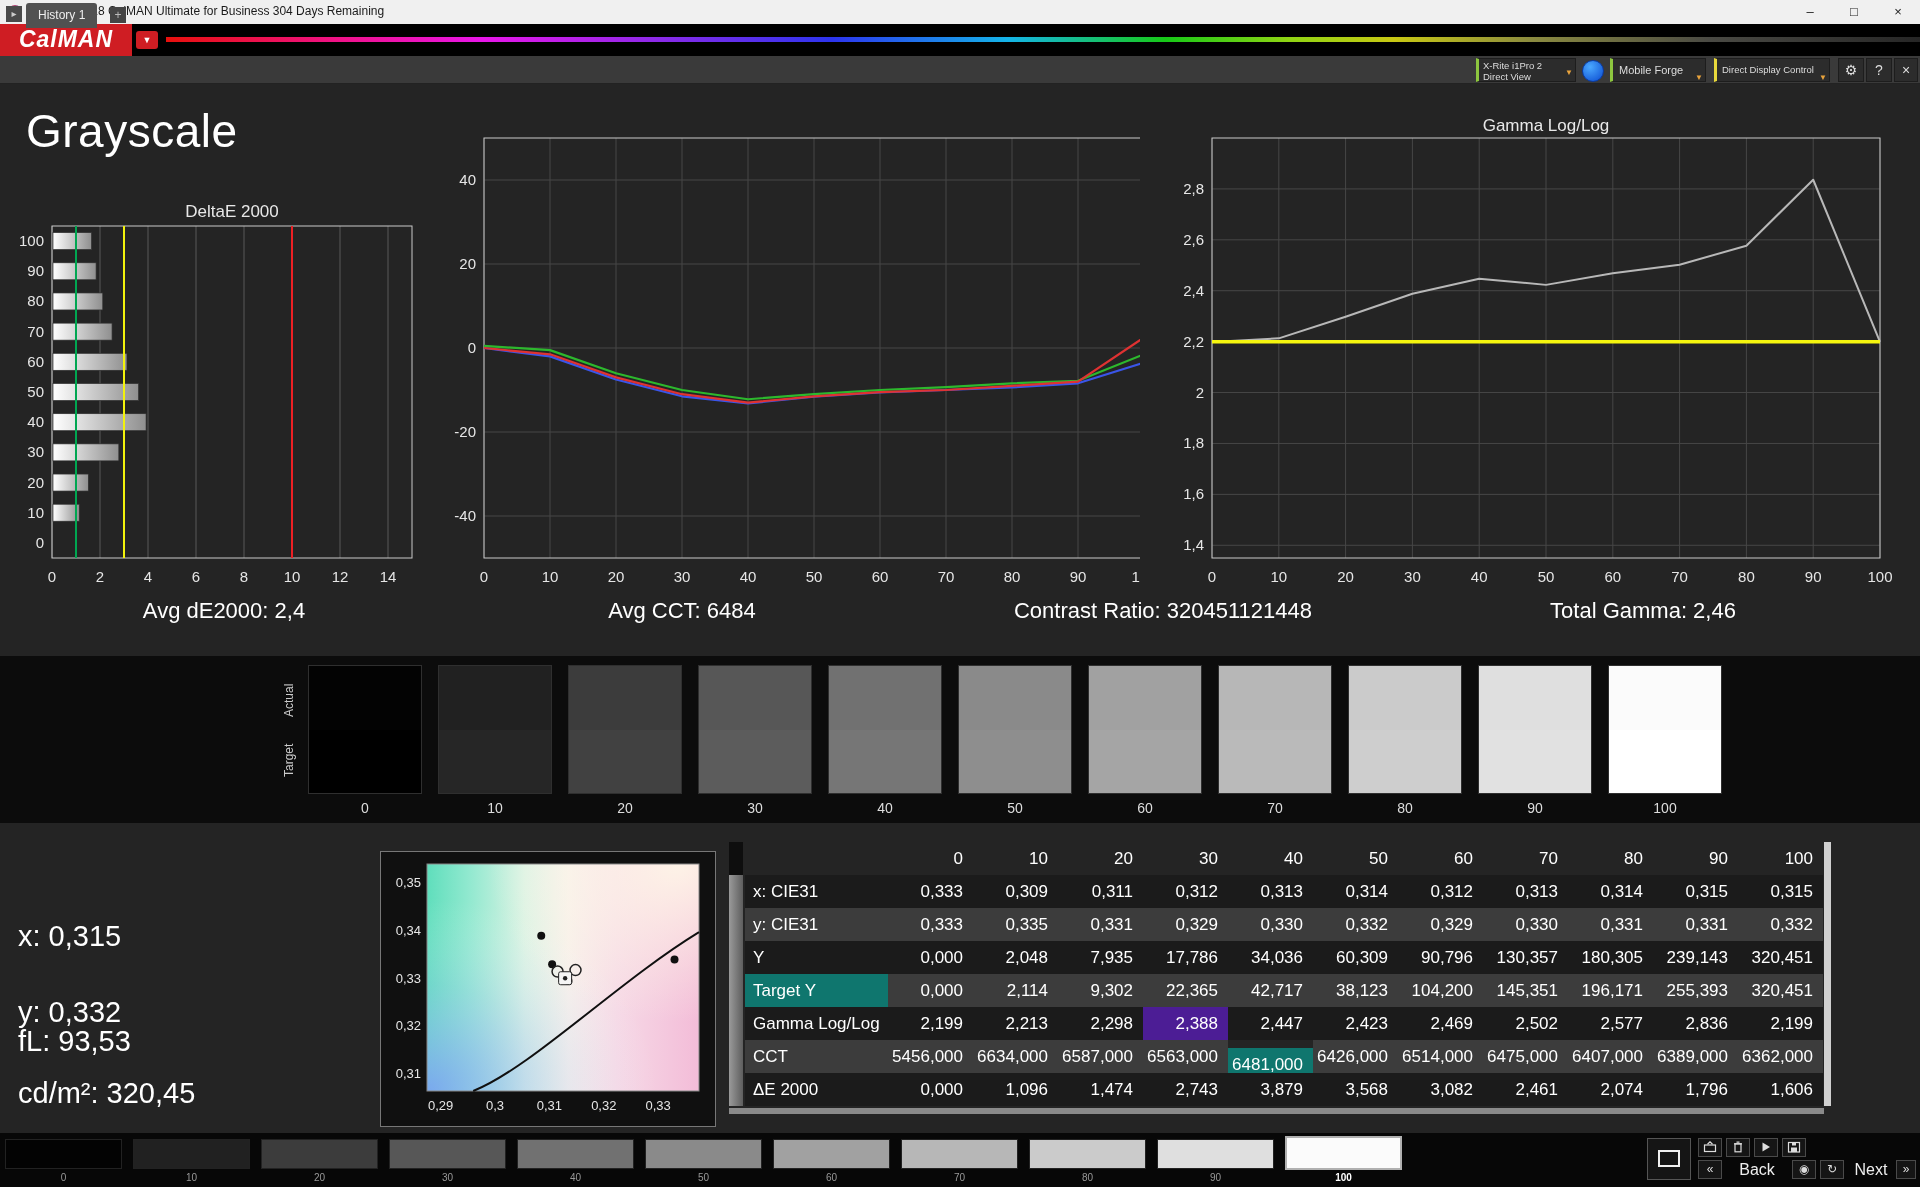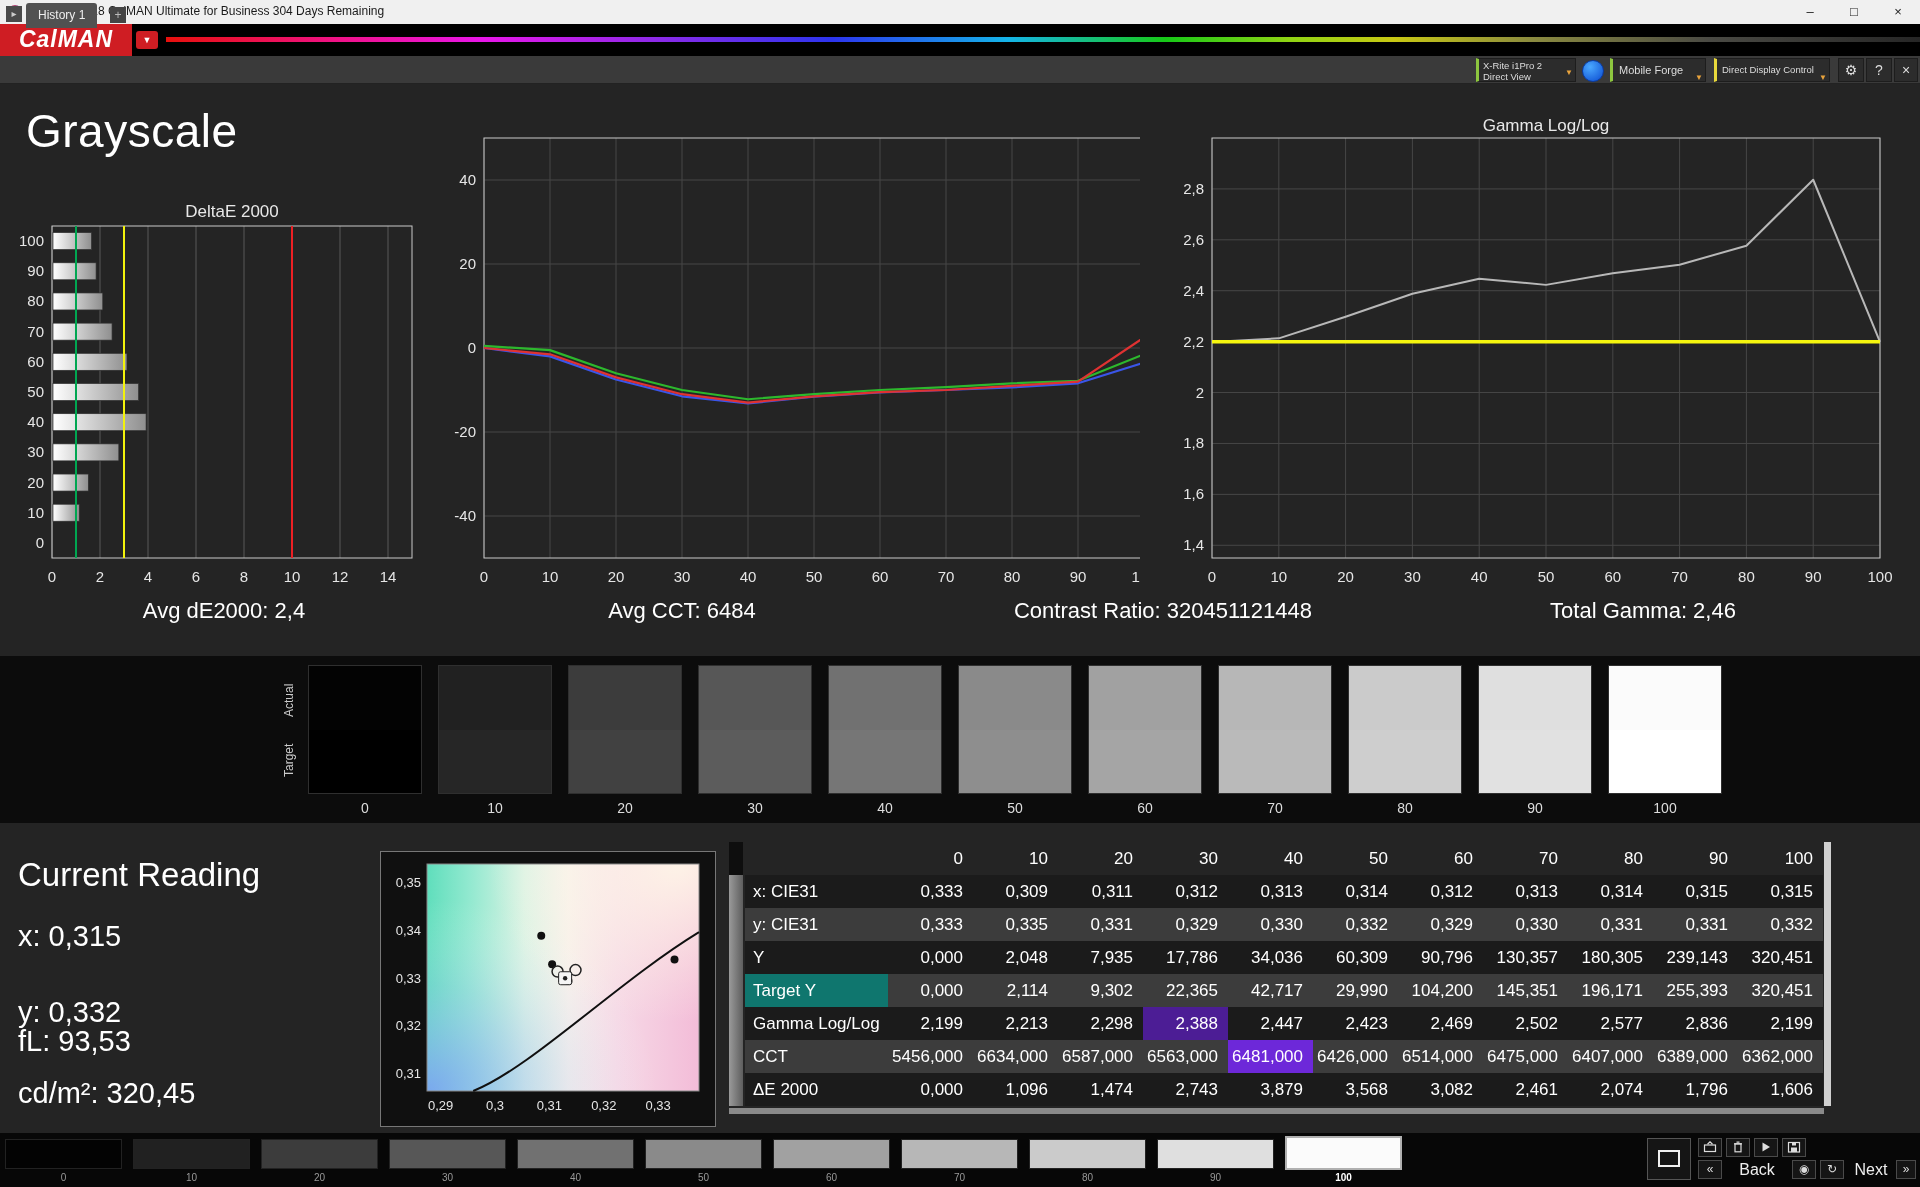--- a/index.html
+++ b/index.html
@@ -333,21 +333,20 @@
         <div class="half" style="background: rgb(225, 225, 225);"></div>
       </div>
       <div class="strip-num" style="left: 1478px;">90</div>
       <div class="strip-swatch" style="left: 1608px;">
         <div class="half" style="background: rgb(251, 251, 251);"></div>
         <div class="half" style="background: rgb(255, 255, 255);"></div>
       </div>
       <div class="strip-num" style="left: 1608px;">100</div>
     </div>
 
-  <div id="reading-title">Current Reading</div>
   <div class="reading-line" style="top:920px">x: 0,315</div>
   <div class="reading-line" style="top:996px">y: 0,332</div>
   <div class="reading-line" style="top:1025px">fL: 93,53</div>
   <div class="reading-line" style="top:1077px">cd/m²: 320,45</div>
 
   <div id="cie-panel">
     <svg id="cie-svg" width="334" height="274">
         <defs>
           <linearGradient id="cieH" x1="0" y1="0" x2="1" y2="0">
             <stop offset="0%" stop-color="#5fdebc"></stop>
@@ -445,21 +444,21 @@
       <div class="td" style="background: rgb(27, 27, 27);">130,357</div>
       <div class="td" style="background: rgb(27, 27, 27);">180,305</div>
       <div class="td" style="background: rgb(27, 27, 27);">239,143</div>
       <div class="td" style="background: rgb(27, 27, 27);">320,451</div>
       <div class="tl" style="background: #0f766e;">Target Y</div>
       <div class="td" style="background: rgb(60, 60, 60);">0,000</div>
       <div class="td" style="background: rgb(60, 60, 60);">2,114</div>
       <div class="td" style="background: rgb(60, 60, 60);">9,302</div>
       <div class="td" style="background: rgb(60, 60, 60);">22,365</div>
       <div class="td" style="background: rgb(60, 60, 60);">42,717</div>
-      <div class="td" style="background: rgb(60, 60, 60);">29,990</div>
+      <div class="td" style="background: rgb(60, 60, 60);">38,123</div>
       <div class="td" style="background: rgb(60, 60, 60);">104,200</div>
       <div class="td" style="background: rgb(60, 60, 60);">145,351</div>
       <div class="td" style="background: rgb(60, 60, 60);">196,171</div>
       <div class="td" style="background: rgb(60, 60, 60);">255,393</div>
       <div class="td" style="background: rgb(60, 60, 60);">320,451</div>
       <div class="tl" style="background: rgb(27, 27, 27);">Gamma Log/Log</div>
       <div class="td" style="background: rgb(27, 27, 27);">2,199</div>
       <div class="td" style="background: rgb(27, 27, 27);">2,213</div>
       <div class="td" style="background: rgb(27, 27, 27);">2,298</div>
       <div class="td" style="background: #4c1d95;">2,388</div>
@@ -468,21 +467,21 @@
       <div class="td" style="background: rgb(27, 27, 27);">2,469</div>
       <div class="td" style="background: rgb(27, 27, 27);">2,502</div>
       <div class="td" style="background: rgb(27, 27, 27);">2,577</div>
       <div class="td" style="background: rgb(27, 27, 27);">2,836</div>
       <div class="td" style="background: rgb(27, 27, 27);">2,199</div>
       <div class="tl" style="background: rgb(60, 60, 60);">CCT</div>
       <div class="td" style="background: rgb(60, 60, 60);">5456,000</div>
       <div class="td" style="background: rgb(60, 60, 60);">6634,000</div>
       <div class="td" style="background: rgb(60, 60, 60);">6587,000</div>
       <div class="td" style="background: rgb(60, 60, 60);">6563,000</div>
-      <div class="td" style="background: #6d28d9;">6481,000</div>
+      <div class="td" style="background: #0f766e; margin-top: 8px;">6481,000</div>
       <div class="td" style="background: rgb(60, 60, 60);">6426,000</div>
       <div class="td" style="background: rgb(60, 60, 60);">6514,000</div>
       <div class="td" style="background: rgb(60, 60, 60);">6475,000</div>
       <div class="td" style="background: rgb(60, 60, 60);">6407,000</div>
       <div class="td" style="background: rgb(60, 60, 60);">6389,000</div>
       <div class="td" style="background: rgb(60, 60, 60);">6362,000</div>
       <div class="tl" style="background: rgb(27, 27, 27);">ΔE 2000</div>
       <div class="td" style="background: rgb(27, 27, 27);">0,000</div>
       <div class="td" style="background: rgb(27, 27, 27);">1,096</div>
       <div class="td" style="background: rgb(27, 27, 27);">1,474</div>

